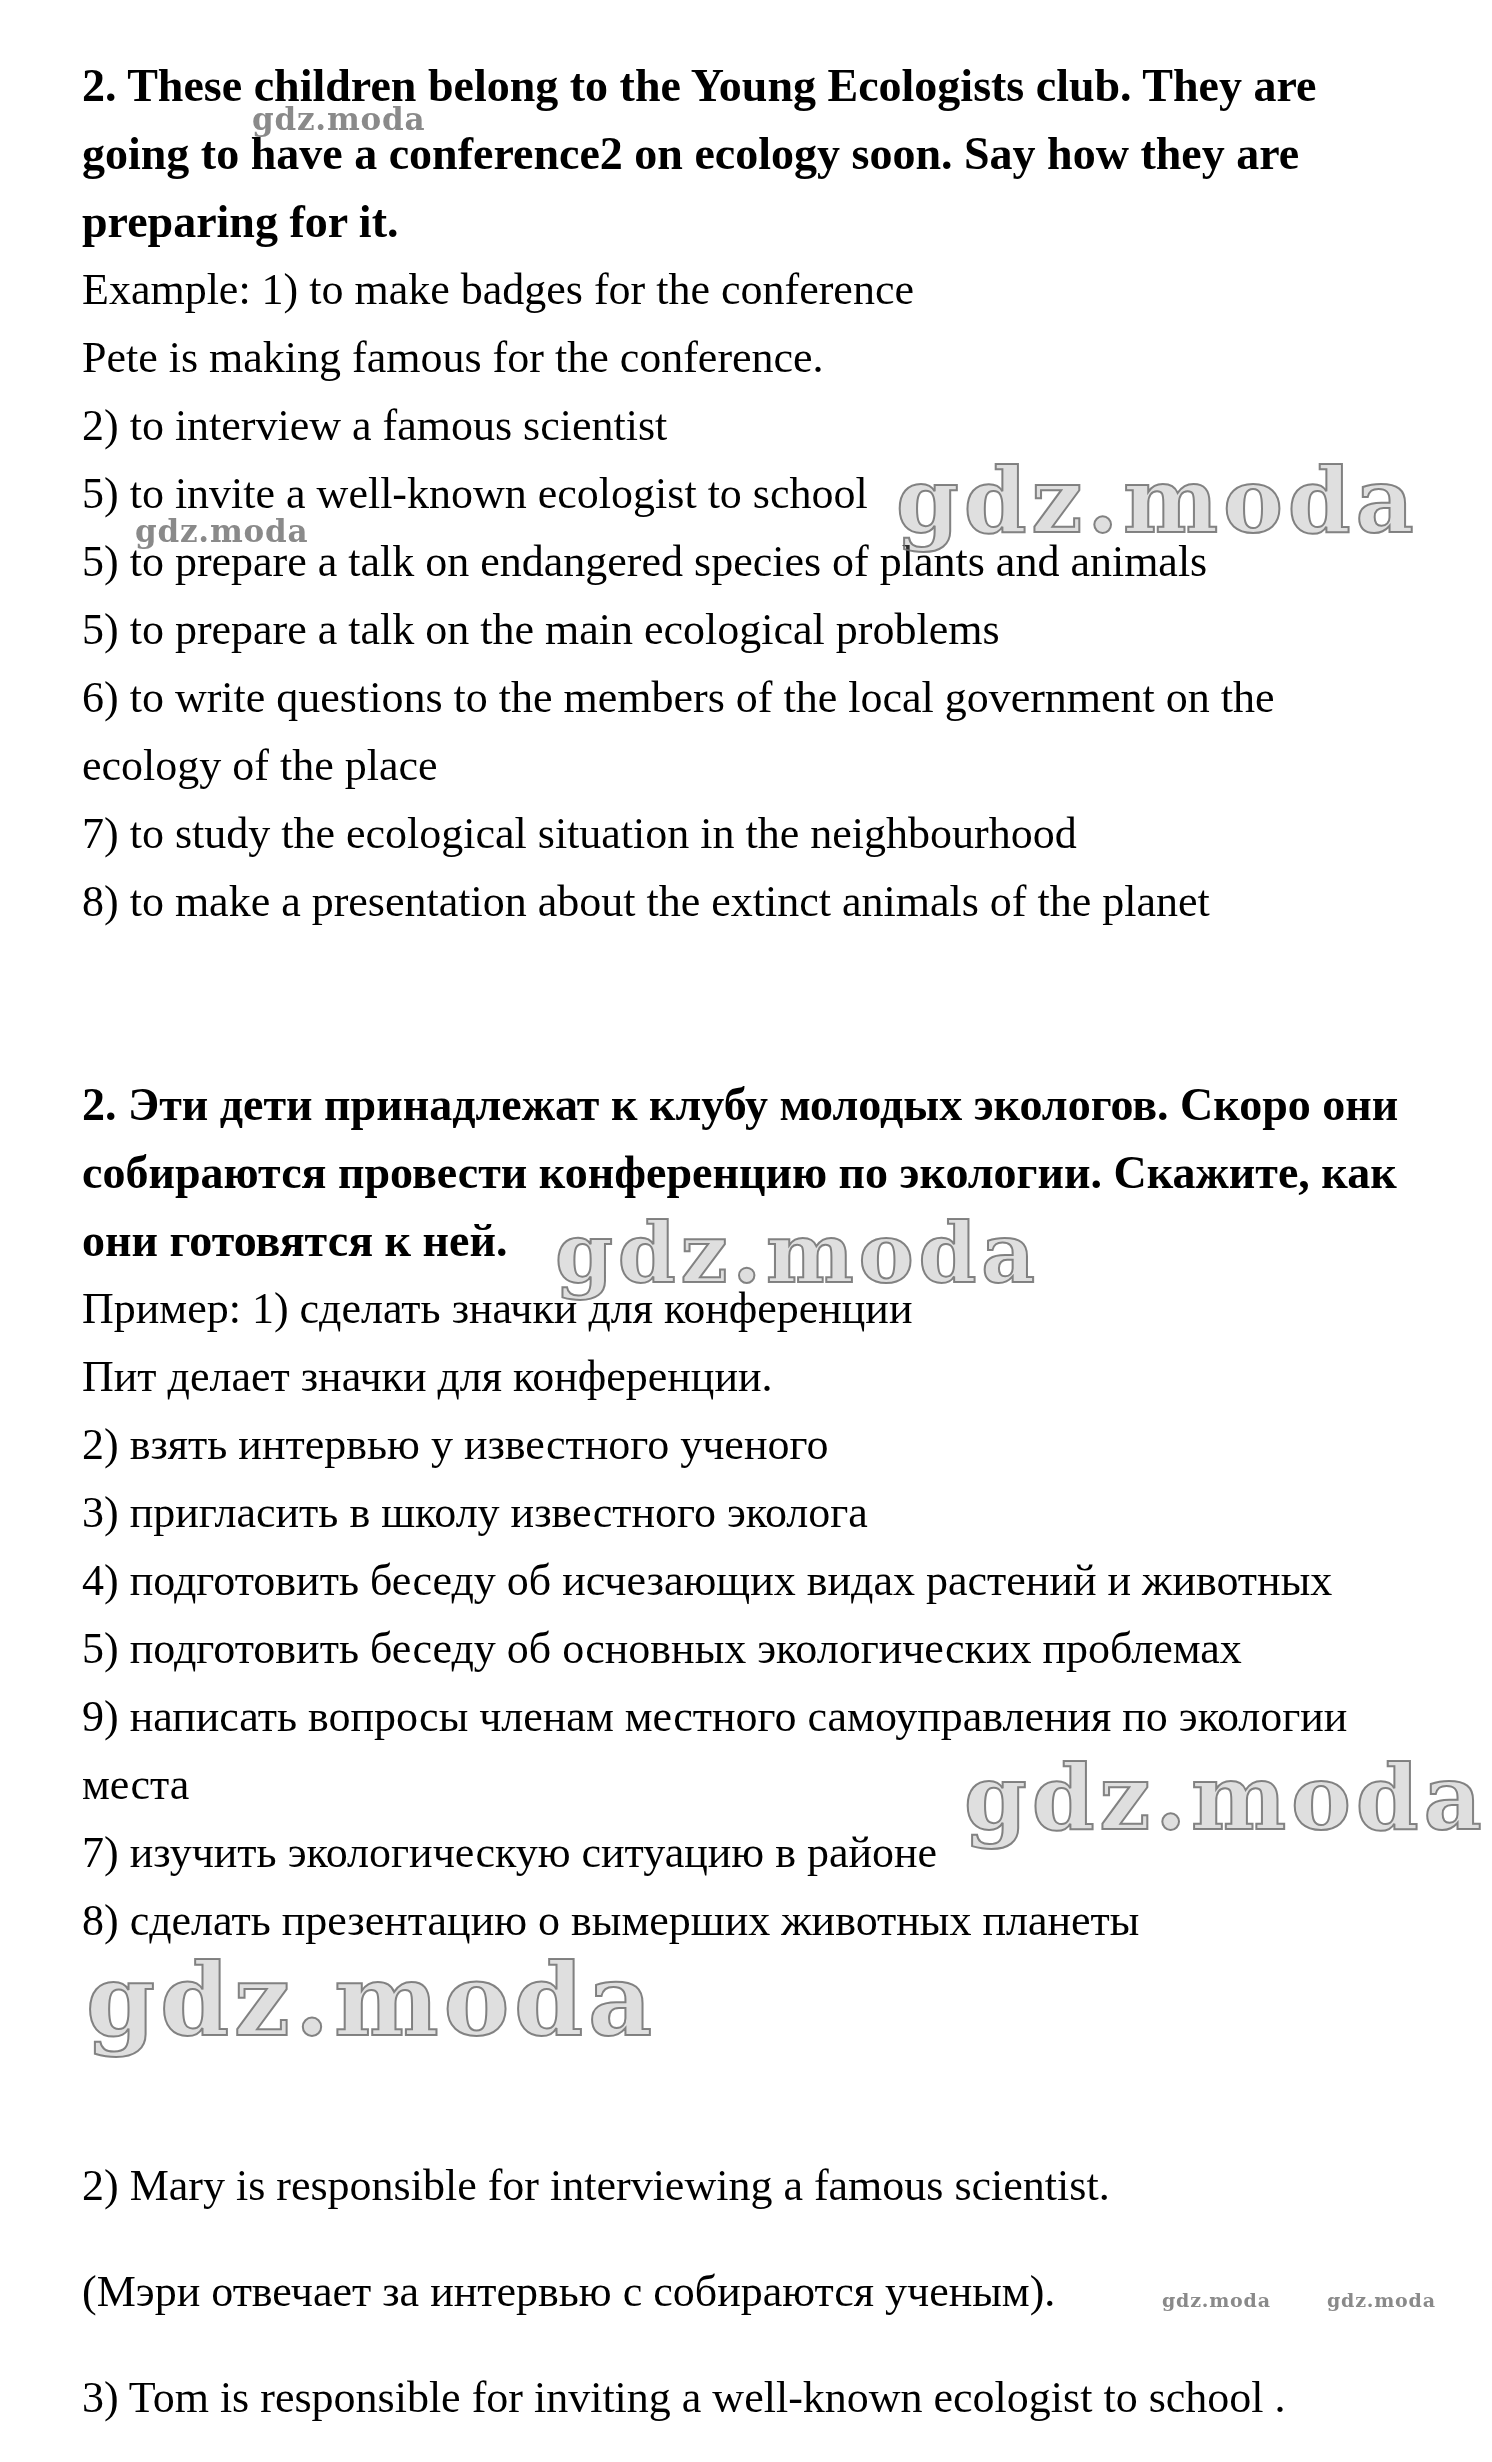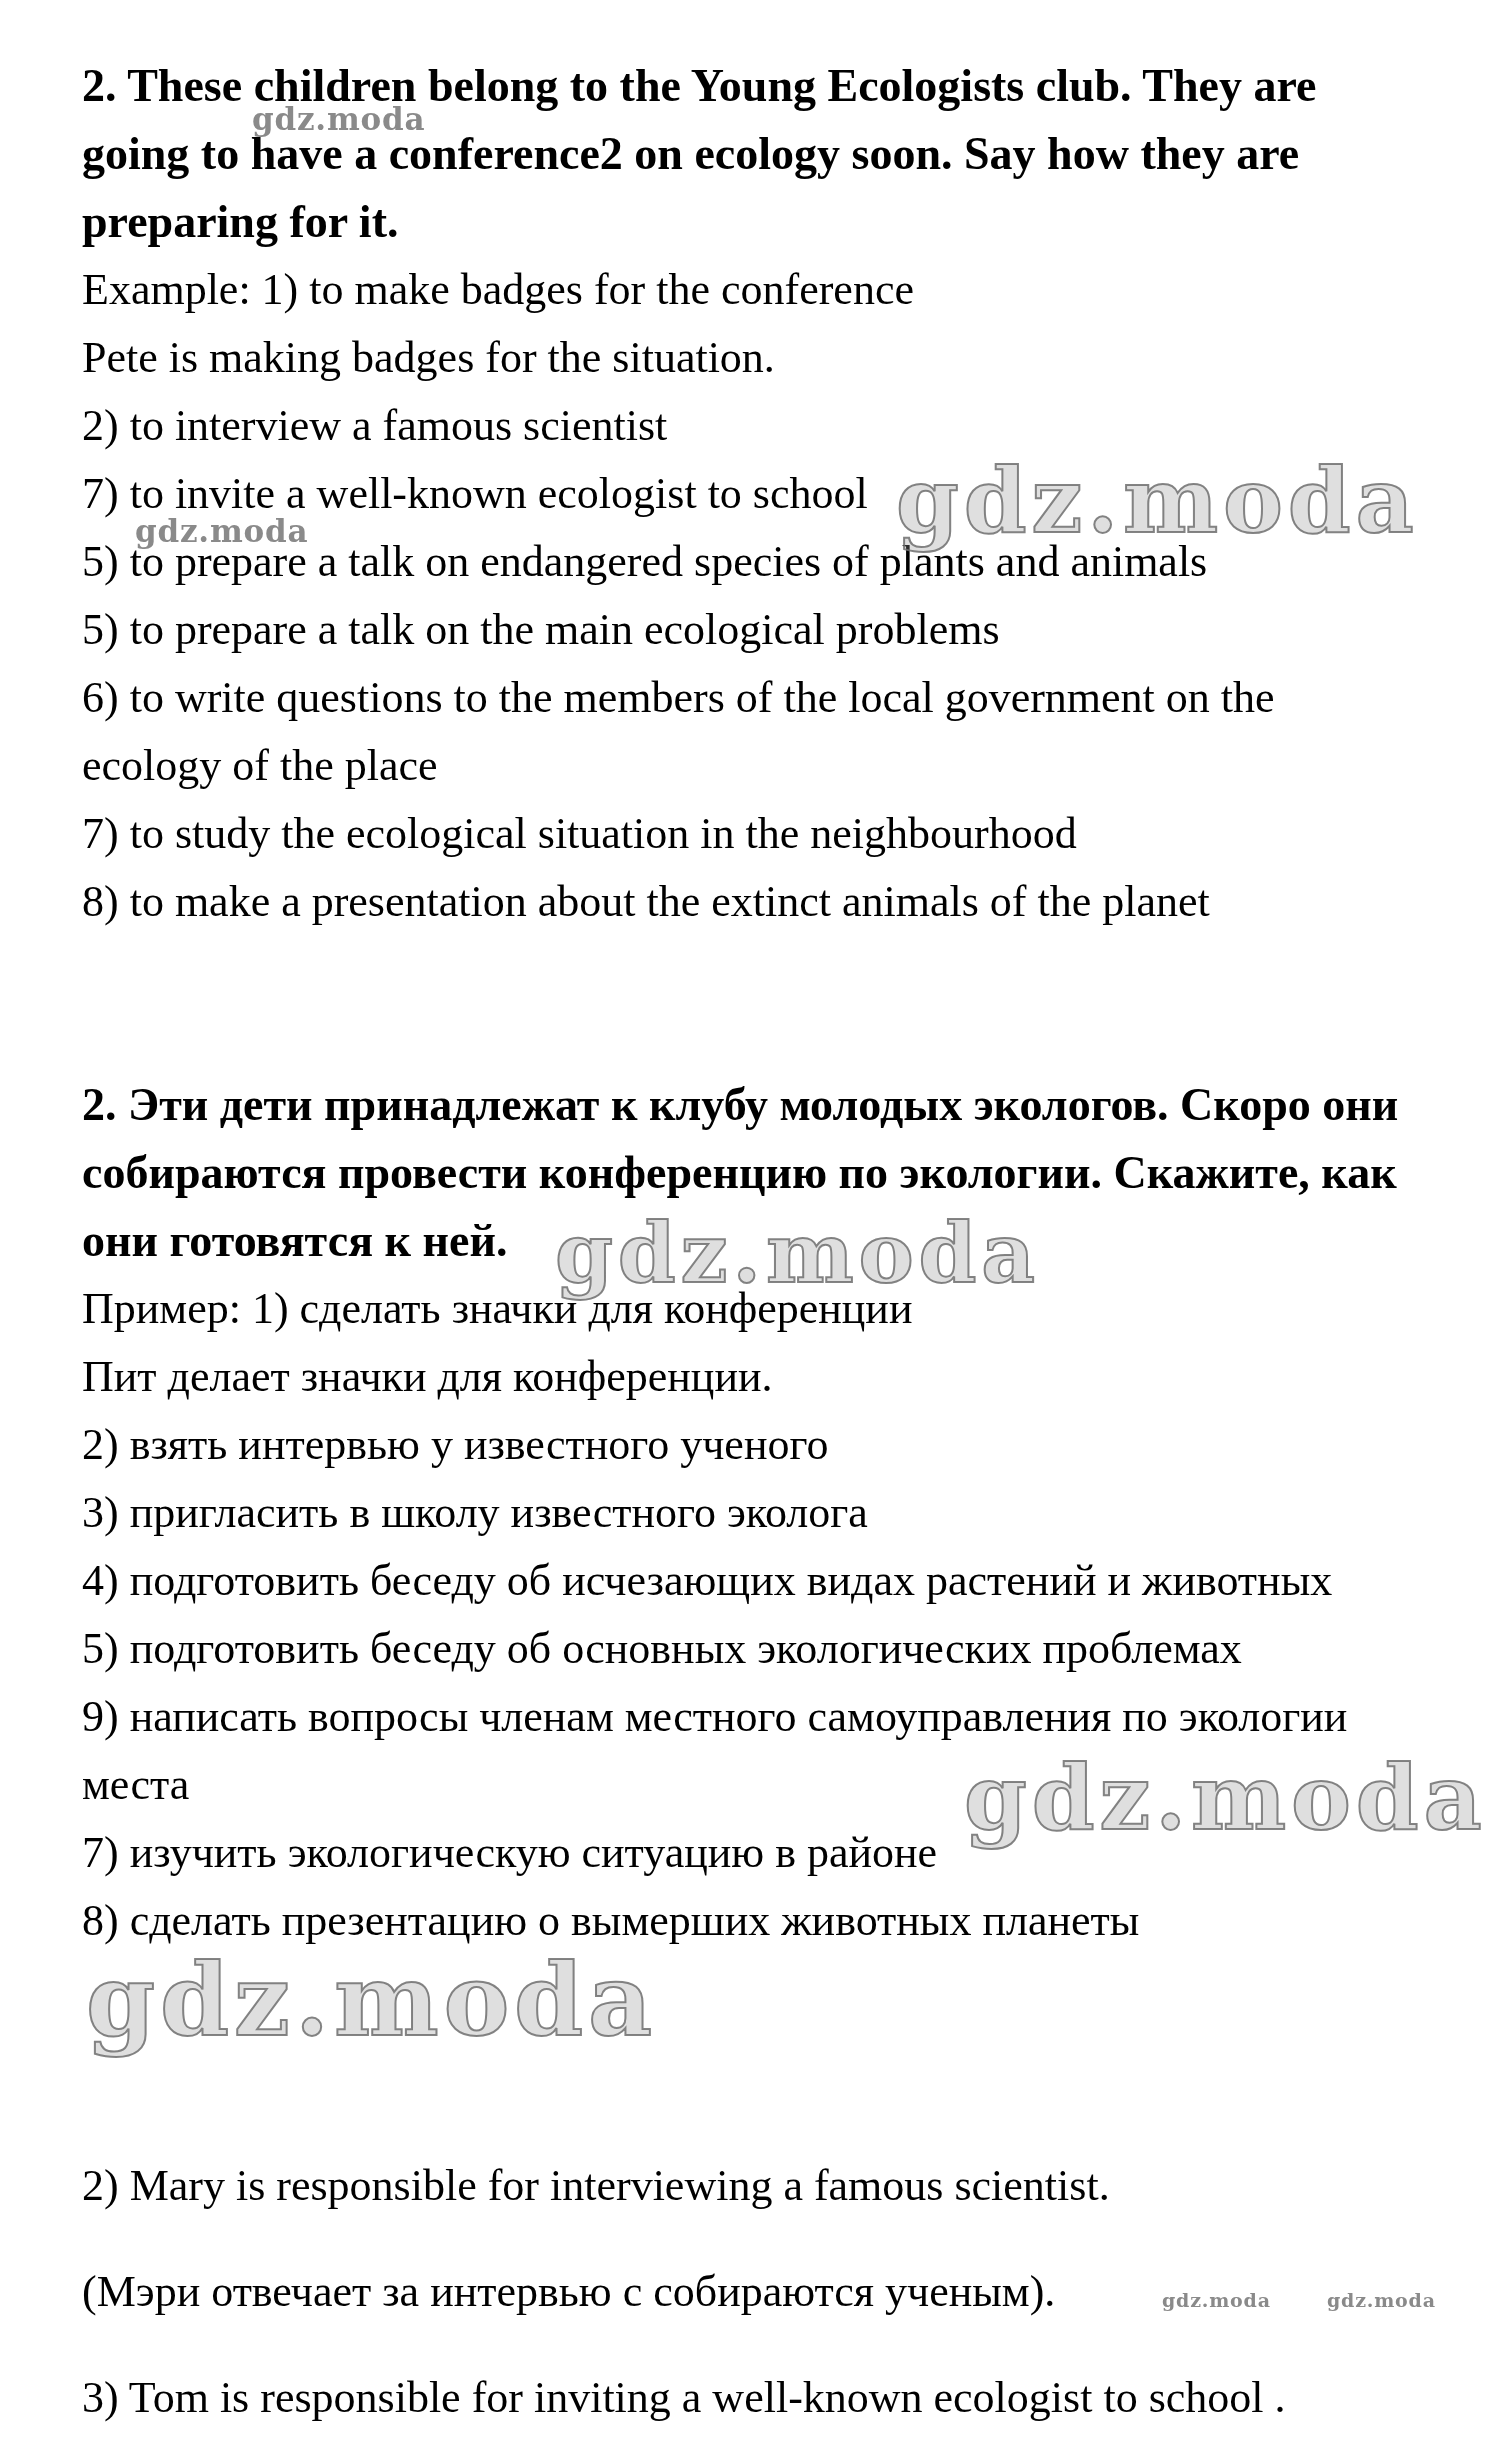--- a/index.html
+++ b/index.html
@@ -82,23 +82,23 @@
 </head>
 <body>
 
 <div class="page">
 
   <div class="content">
 
     <div class="section-english">
       <div class="heading">2. These children belong to the Young Ecologists club. They are going to have a conference2 on ecology soon. Say how they are preparing for it.</div>
       <div class="line">Example: 1) to make badges for the conference</div>
-      <div class="line">Pete is making badges for the situation.</div>
+      <div class="line">Pete is making famous for the conference.</div>
       <div class="line">2) to interview a famous scientist</div>
-      <div class="line">7) to invite a well-known ecologist to school</div>
+      <div class="line">5) to invite a well-known ecologist to school</div>
       <div class="line">5) to prepare a talk on endangered species of plants and animals</div>
       <div class="line">5) to prepare a talk on the main ecological problems</div>
       <div class="line">6) to write questions to the members of the local government on the ecology of the place</div>
       <div class="line">7) to study the ecological situation in the neighbourhood</div>
       <div class="line">8) to make a presentation about the extinct animals of the planet</div>
     </div>
 
     <div class="section-russian">
       <div class="heading">2. Эти дети принадлежат к клубу молодых экологов. Скоро они собираются провести конференцию по экологии. Скажите, как они готовятся к ней.</div>
       <div class="line">Пример: 1) сделать значки для конференции</div>

